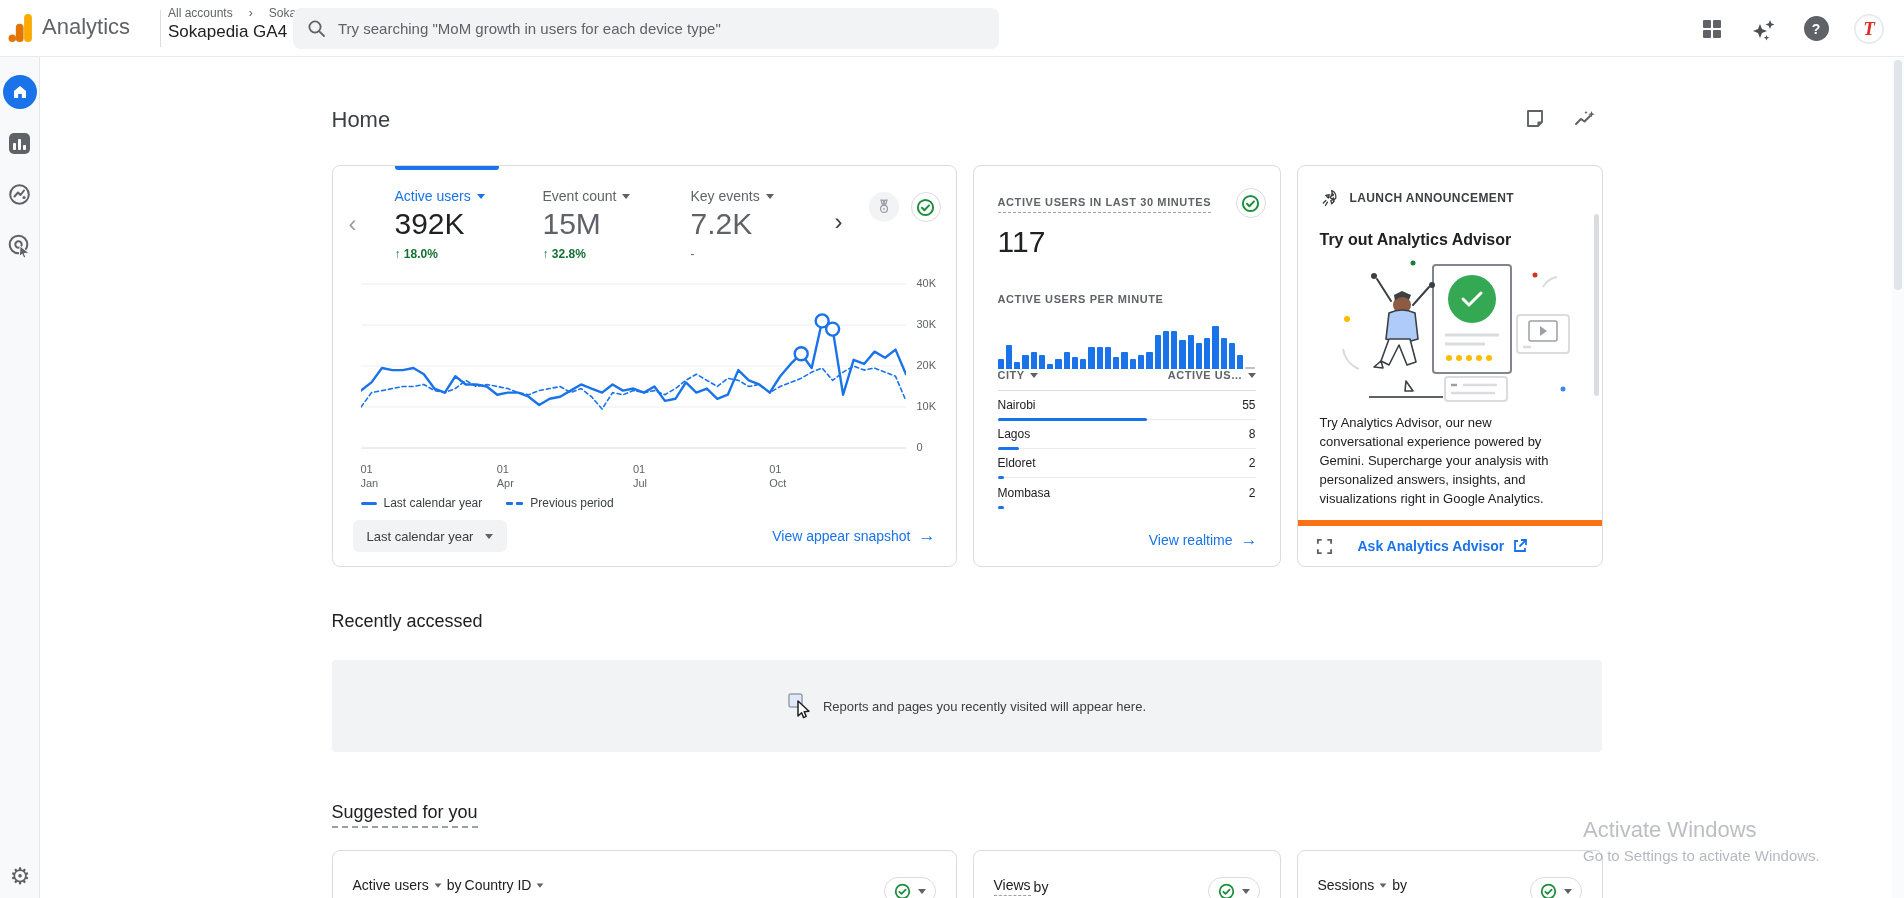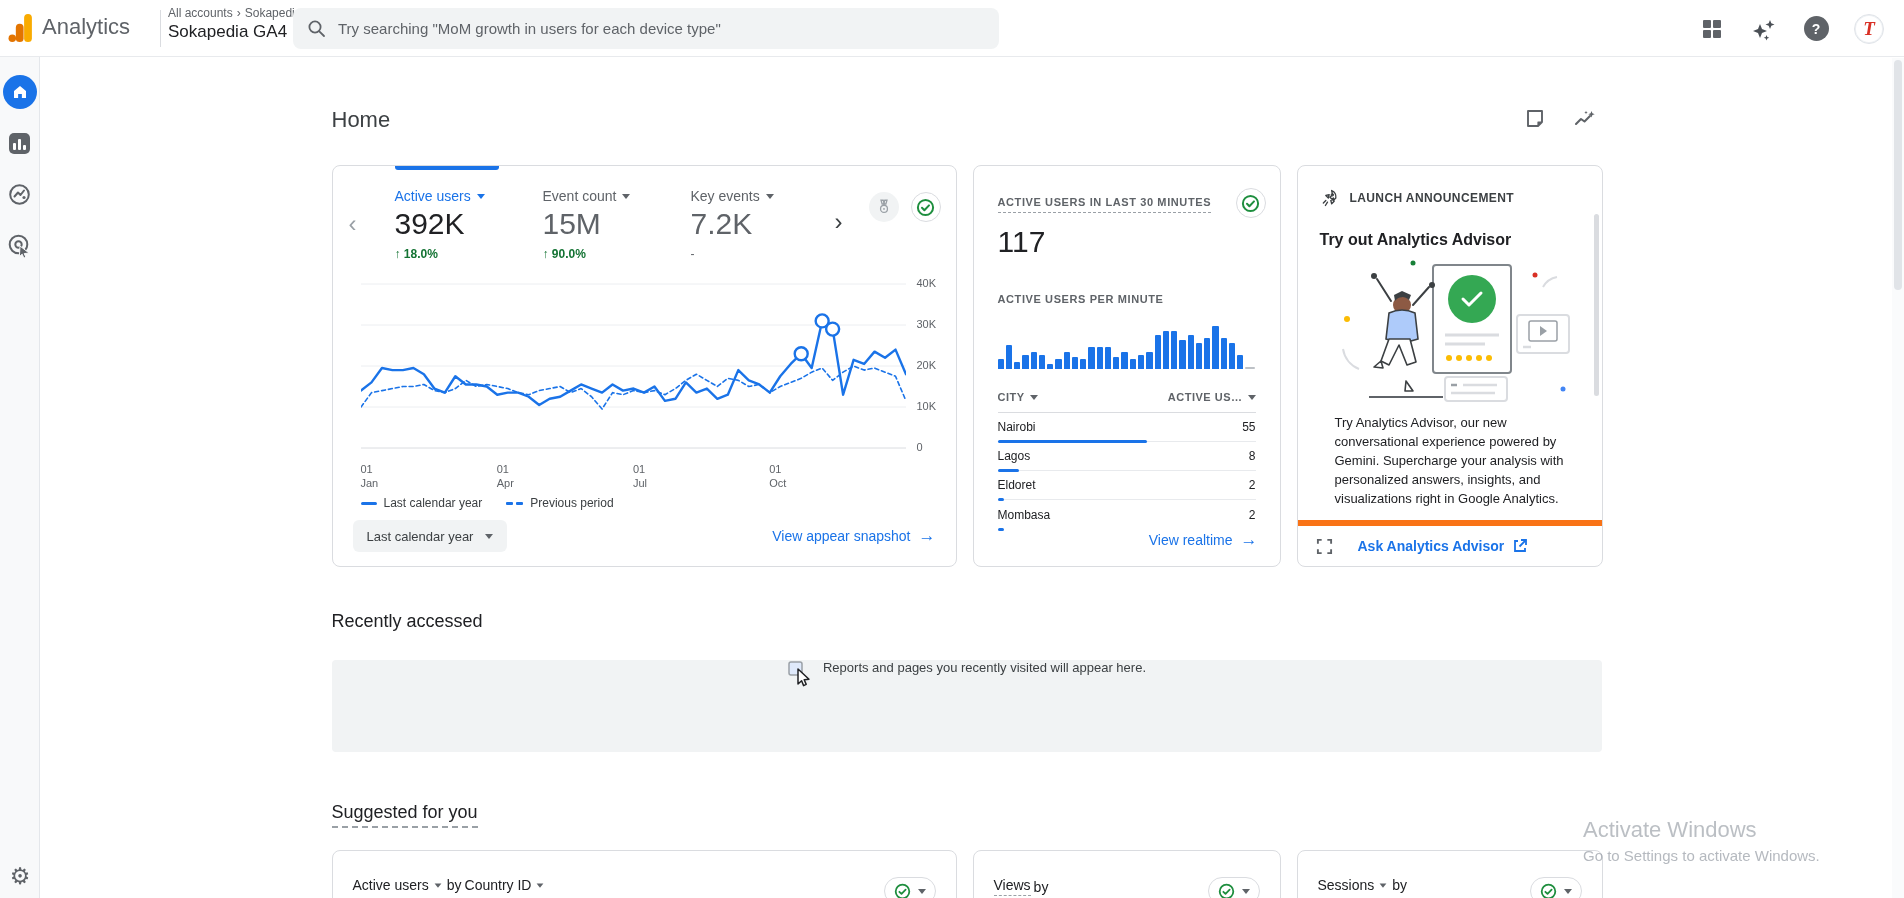--- a/index.html
+++ b/index.html
@@ -5,21 +5,21 @@
   * { margin:0; padding:0; box-sizing:border-box; }
   html,body { width:1904px; height:898px; overflow:hidden; background:#fff;
     font-family:"Liberation Sans", sans-serif; color:#202124; }
   
   .topbar { position:absolute; top:0; left:0; width:1904px; height:57px; background:#fff;
     border-bottom:1px solid #e8eaed; z-index:10; }
   .ga-logo { position:absolute; left:8px; top:14px; }
   .product-name { position:absolute; left:42px; top:14px; font-size:22px; color:#5f6368; }
   .tb-divider { position:absolute; left:160px; top:10px; height:37px; width:1px; background:#dadce0; }
   .crumb-block { position:absolute; left:168px; top:6px; }
-  .crumbs { font-size:12px; color:#5f6368; display:flex; gap:4px; }
+  .crumbs { font-size:12px; color:#5f6368; display:flex; gap:16px; }
   .crumb-chev { font-size:12px; color:#5f6368; }
   .property-row { display:flex; align-items:center; gap:22px; margin-top:2px; cursor:pointer;}
   .property-name { font-size:17px; color:#202124; }
   .caret { width:0; height:0; border-left:4px solid transparent; border-right:4px solid transparent;
     border-top:5px solid #5f6368; display:inline-block; }
   .search-box { position:absolute; left:293px; top:8px; width:706px; height:41px; background:#f1f3f4;
     border-radius:8px; display:flex; align-items:center; padding:0 14px; gap:12px; }
   .search-box input { border:none; outline:none; background:transparent; font-size:15px; width:600px;
     color:#202124; font-family:"Liberation Sans",sans-serif; }
   .search-box input::placeholder { color:#5f6368; }
@@ -90,47 +90,47 @@
   
   .card2-inner { padding:26px 24px 0 24px; }
   .caption { font-size:11px; color:#5f6368; font-weight:bold; letter-spacing:.6px; }
   .dotted-u { border-bottom:1px dashed #9aa0a6; padding-bottom:4px; display:inline-block; }
   .c2-check { position:absolute; right:14px; top:22px; }
   .big-num { font-size:30px; color:#202124; margin-top:12px; }
   .per-min { margin-top:34px; }
   .rt-bars { margin-top:16px; height:48px; width:258px; display:flex; align-items:flex-end; gap:2px; }
   .rt-bars i { flex:1; background:#1a73e8; display:block; border-radius:1px 1px 0 0; }
   .rt-bars .stub { flex:0 0 10px; height:2px; background:#bdc1c6; border-radius:1px; }
-  .city-head { display:flex; justify-content:space-between; margin-top:22px; padding-bottom:9px;
+  .city-head { display:flex; justify-content:space-between; padding-bottom:9px;
     border-bottom:1px solid #dadce0; }
   .city-head span { font-size:11px; color:#5f6368; font-weight:bold; letter-spacing:.5px;
     display:flex; align-items:center; gap:5px; cursor:pointer; }
   .city-row { position:relative; height:29px; display:flex; align-items:center;
     justify-content:space-between; border-bottom:1px solid #e8eaed; font-size:12px; }
   .city-row:last-child { border-bottom:none; }
   .city-row .nm { color:#202124; }
   .city-row .vv { color:#202124; }
   .city-bar { position:absolute; left:0; bottom:-2px; height:3px; background:#1a73e8; border-radius:2px; }
   .c2-footer { position:absolute; right:22px; bottom:16px; }
   
   .card3-inner { padding:22px 22px 0 22px; }
   .badge-row { display:flex; align-items:center; gap:10px; font-size:12px; color:#3c4043;
     font-weight:bold; letter-spacing:.4px; }
   .ann-title { font-size:16px; font-weight:bold; margin-top:23px; color:#202124; }
   .illus { margin-top:8px; display:flex; justify-content:center; }
-  .ann-body { font-size:13px; line-height:19px; color:#202124; margin-top:6px; width:238px;margin-left:15px; }
+  .ann-body { font-size:13px; line-height:19px; color:#202124; margin-top:6px; width:238px; }
   .c3-footer { position:absolute; left:0; bottom:0; width:100%; height:46px; border-top:6px solid #f97316;
     display:flex; align-items:center; justify-content:flex-start; padding:0 18px;gap:25px; }
   .cta-link { color:#1a73e8; font-size:14px; font-weight:bold; display:flex; align-items:center; gap:8px; cursor:pointer; }
   .c3-scroll { position:absolute; right:3px; top:48px; width:5px; height:182px; background:#dadce0; border-radius:3px; }
   
   .section-title { font-size:18px; color:#202124; }
   .recently-title { margin-top:44px; }
   .empty-panel { margin-top:28px; height:92px; background:#f1f3f4; border-radius:4px; display:flex;
-    justify-content:center; gap:10px; }
+    align-items:center; justify-content:center; gap:10px; }
   .empty-text { font-size:13px; color:#3c4043; }
   .suggested-title { margin-top:50px; display:inline-block; border-bottom:2px dashed #9aa0a6; padding-bottom:3px; }
   .mini-cards { display:grid; grid-template-columns:625px 308px 306px; gap:16px; margin-top:22px; }
   .mini-card { background:#fff; border:1px solid #dadce0; border-radius:8px; height:200px; padding:26px 20px 0 20px;
     display:flex; justify-content:space-between; align-items:flex-start; }
   .mini-title { font-size:14px; color:#202124; display:flex; align-items:center; gap:3px; flex-wrap:wrap; }
   .mini-title .caret { margin:0 2px; transform:scale(.85); }
   .seg-dashed { border-bottom:1px dashed #9aa0a6; padding-bottom:2px; }
   .mini-pill { border:1px solid #dadce0; border-radius:14px; height:28px; padding:0 9px; display:flex;
     align-items:center; gap:7px; cursor:pointer; }
@@ -272,21 +272,21 @@
               </span>
             <div class="val">392K</div>
             <div class="delta">↑ 18.0%</div>
           </div>
           <div class="mtab">
             <span class="lbl">
                 <span>Event count</span>
                 <span class="caret"></span>
               </span>
             <div class="val">15M</div>
-            <div class="delta">↑ 90.0%</div>
+            <div class="delta">↑ 32.8%</div>
           </div>
           <div class="mtab">
             <span class="lbl">
                 <span>Key events</span>
                 <span class="caret"></span>
               </span>
             <div class="val">7.2K</div>
             <div class="delta flat">-</div>
           </div>
         </div>

